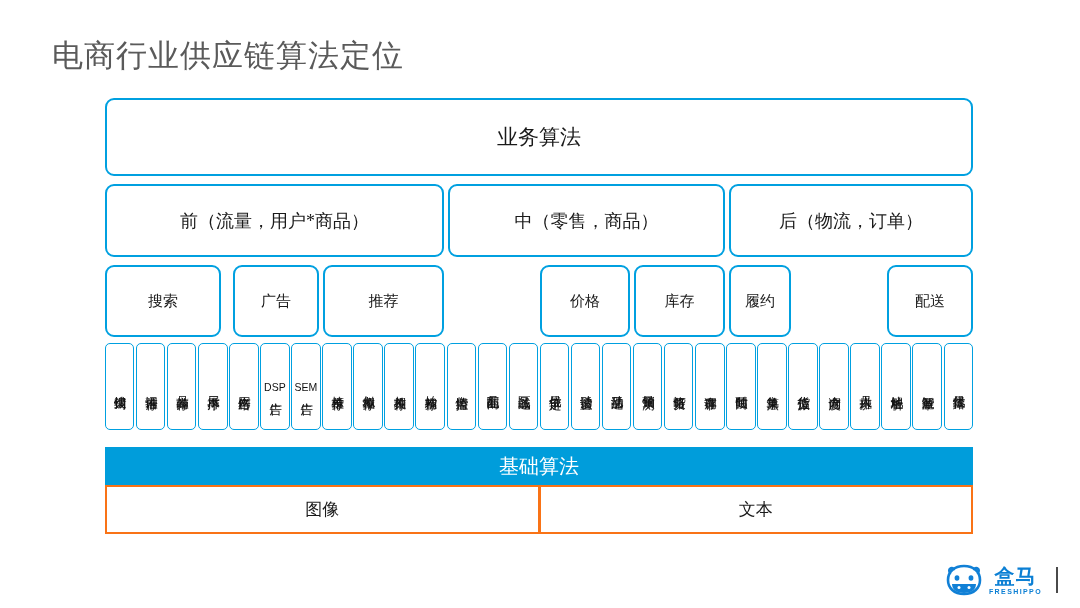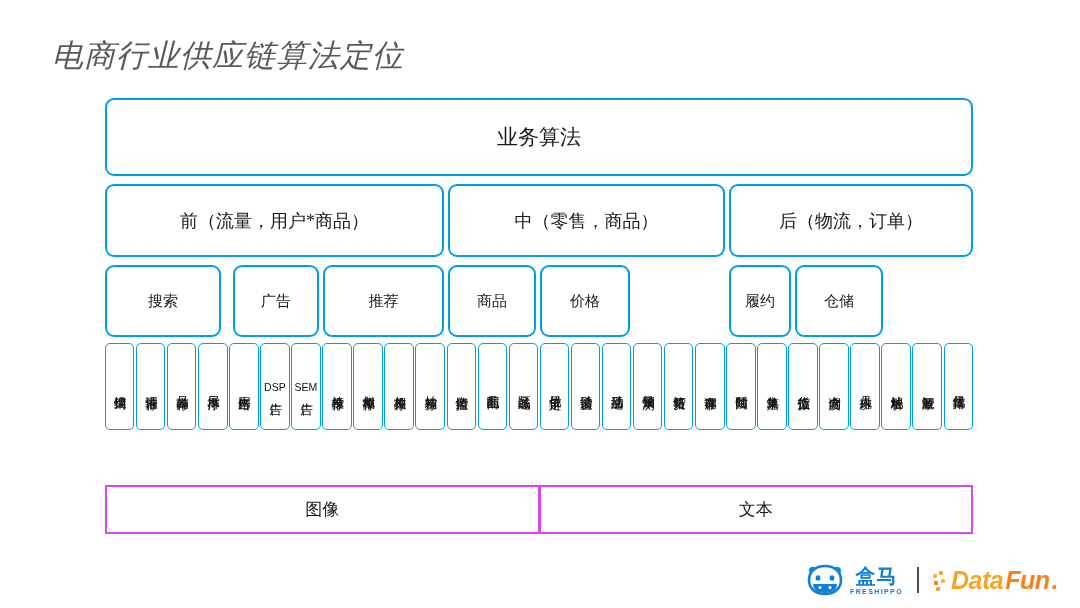--- a/index.html
+++ b/index.html
@@ -8,21 +8,21 @@
     background: #ffffff;
     font-family: "Liberation Sans", "DejaVu Sans", sans-serif;
     overflow: hidden;
   }
   .slide { position: relative; width: 1080px; height: 608px; background: #fff; }
 
   
   .title {
     position: absolute; left: 52px; top: 35px;
     font-size: 31px; color: #5a5a5a; font-weight: 400;
-    letter-spacing: 1px; white-space: nowrap; font-style: italic;
+    letter-spacing: 1px; white-space: nowrap;
   }
 
   
   .rbox {
     position: absolute;
     border: 2.5px solid #00a0e0;
     border-radius: 9px;
     background: #ffffff;
     display: flex; align-items: center; justify-content: center;
     color: #1a1a1a;
@@ -75,21 +75,21 @@
 
   
   .basebar {
     position: absolute; left: 105px; top: 447px; width: 868px; height: 38px;
     background: #009ddb; display: flex; align-items: center; justify-content: center;
   }
   .basebar .lbl { color: #ffffff; font-size: 20px; }
 
   .baserow {
     position: absolute; left: 105px; top: 485px; width: 868px; height: 49px;
-    background: #d946ef;
+    background: #f97316;
     display: flex; padding: 2px; gap: 3px;
   }
   .basecell {
     flex: 1 1 0; background: #ffffff;
     display: flex; align-items: center; justify-content: center;
     font-size: 17px; color: #1a1a1a;
   }
 
   
   .logos { position: absolute; right: 22px; bottom: 12px; display: flex;
@@ -131,31 +131,31 @@
 
   <div class="rbox row3" style="left:105px;  width:116px;">
     <span class="lbl">搜索</span>
   </div>
   <div class="rbox row3" style="left:233px;  width:86px;">
     <span class="lbl">广告</span>
   </div>
   <div class="rbox row3" style="left:323px;  width:121px;">
     <span class="lbl">推荐</span>
   </div>
-  <div class="rbox row3" style="left:448px;  width:88px;">
-    <span class="lbl">商品</span>
-  </div>
   <div class="rbox row3" style="left:540px;  width:90px;">
     <span class="lbl">价格</span>
   </div>
+  <div class="rbox row3" style="left:634px;  width:91px;">
+    <span class="lbl">库存</span>
+  </div>
   <div class="rbox row3" style="left:729px;  width:62px;">
     <span class="lbl">履约</span>
   </div>
-  <div class="rbox row3" style="left:795px;  width:88px;">
-    <span class="lbl">仓储</span>
+  <div class="rbox row3" style="left:887px;  width:86px;">
+    <span class="lbl">配送</span>
   </div>
 
   <div class="detailrow" id="detail-row">
       <div class="chip">
         <span class="vtext">搜词纠错</span>
       </div>
       <div class="chip">
         <span class="vtext">词语推荐</span>
       </div>
       <div class="chip">
@@ -233,20 +233,23 @@
         <span class="vtext">地址解析</span>
       </div>
       <div class="chip">
         <span class="vtext">智能派单</span>
       </div>
       <div class="chip">
         <span class="vtext">最优路径</span>
       </div>
     </div>
 
+  <div class="basebar">
+    <span class="lbl">基础算法</span>
+  </div>
   <div class="baserow">
     <div class="basecell">图像</div>
     <div class="basecell">文本</div>
   </div>
 
   <div class="logos">
     <div class="hema">
       <div class="hema-mark">
         <svg width="40" height="32" viewBox="0 0 40 32" aria-hidden="true">
           <path d="M20 2 C10 2 4 8 4 16 C4 24 10 30 20 30 C30 30 36 24 36 16 C36 8 30 2 20 2 Z" fill="none" stroke="#1180d6" stroke-width="2.6"></path>
@@ -260,27 +263,15 @@
         </svg>
       </div>
       <div class="hema-text">
         <span class="hema-cn">盒马</span>
         <span class="hema-en">FRESHIPPO</span>
       </div>
     </div>
 
     <div class="divider"></div>
 
-    <div class="datafun">
-      <div class="df-dots">
-        <i style="left:0px;  top:4px;  background:#f7b733;"></i>
-        <i style="left:6px;  top:1px;  background:#f5a623;"></i>
-        <i style="left:1px;  top:11px; background:#f5821f;"></i>
-        <i style="left:8px;  top:9px;  background:#f7b733;"></i>
-        <i style="left:3px;  top:17px; background:#f5a623;"></i>
-      </div>
-      <span class="df-text df-data">Data</span>
-      <span class="df-text df-fun">Fun</span>
-      <span class="df-text df-dot">.</span>
-    </div>
   </div>
 
 </div>
 
 </body></html>

